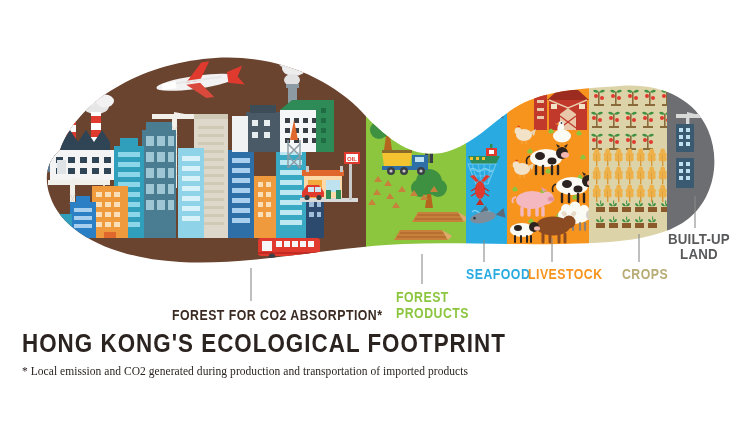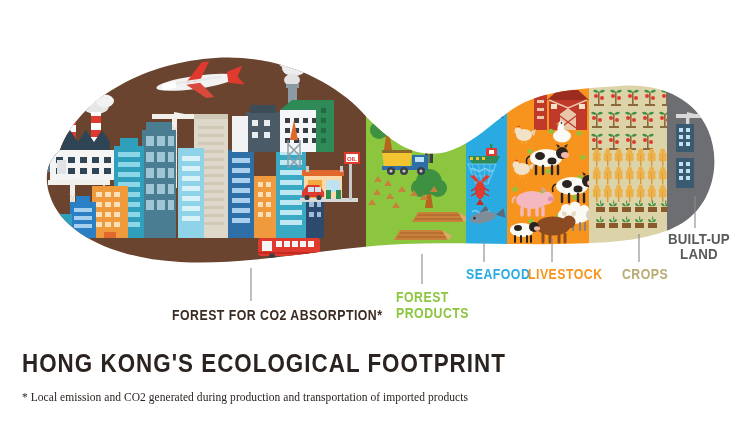--- a/index.html
+++ b/index.html
@@ -25,34 +25,34 @@
     transform: scaleX(0.82);
   }
   #lbl-forest-co2 { left:172px; top:307px; font-size:15px; color:#3b2b22; transform-origin: left center; }
   #lbl-forest-products { left:396px; top:289px; font-size:15px; color:#8cc63f; transform-origin: left center; text-align:left; }
   #lbl-seafood { left:466px; top:266px; font-size:15px; color:#29abe2; transform-origin: left center; }
   #lbl-livestock { left:528px; top:266px; font-size:15px; color:#f7941e; transform-origin: left center; }
   #lbl-crops { left:622px; top:266px; font-size:15px; color:#b8ab74; transform-origin: left center; }
   #lbl-builtup { left:668px; top:232px; font-size:14px; color:#58595b; transform-origin: left center; text-align:center; letter-spacing:0.2px; transform: scaleX(0.95); }
 
   
-  #title-block { position:absolute; left:22px; top:348px; width:600px; }
+  #title-block { position:absolute; left:22px; top:328px; width:600px; }
   #main-title {
     font-family: "Liberation Sans Narrow","Liberation Sans", sans-serif;
     font-weight: 700;
     font-size: 26px;
     letter-spacing: 1.2px;
     color: #2b2320;
     text-transform: uppercase;
     transform: scaleX(0.86);
     transform-origin: left center;
     white-space: nowrap;
   }
   #subtitle {
-    margin-top: 12px;
+    margin-top: 6px;
     font-family: "Liberation Serif", serif;
     font-size: 11.5px;
     color: #2b2320;
     letter-spacing: 0.05px;
     white-space: nowrap;
   }
   .leader { stroke:#8a8a8a; stroke-width:1.1; }
 </style>
 </head>
 <body>

